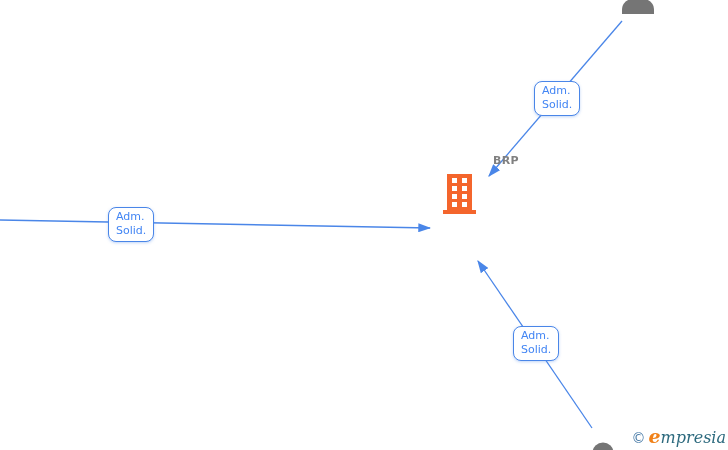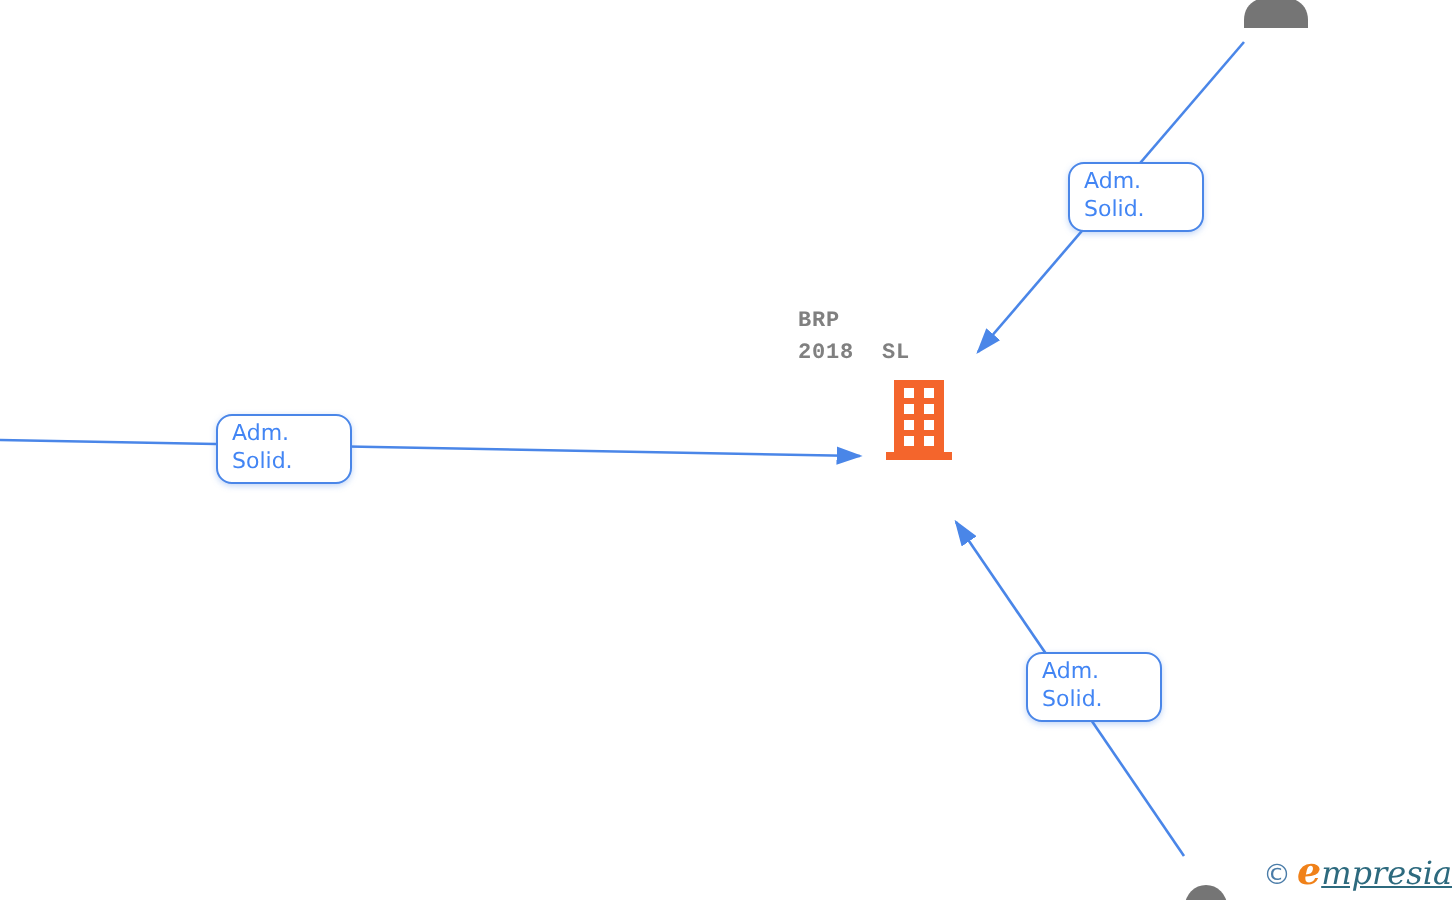--- a/index.html
+++ b/index.html
@@ -11,37 +11,36 @@
     font-family:"DejaVu Sans","Liberation Sans",sans-serif;
   }
   .edges-layer{position:absolute;left:0;top:0;width:728px;height:450px;}
   .edge-line{stroke:#4a86e8;stroke-width:1.3;fill:none;}
   .arrow-head{fill:#4a86e8;}
   .person{fill:#757575;}
 
   .edge-label{
     position:absolute;
     box-sizing:border-box;
-    width:68px;height:35px;
+    width:46px;height:35px;
     background:#ffffff;
     border:1.5px solid #4a86e8;
     border-radius:8px;
     box-shadow:0 1px 3px rgba(74,134,232,0.35);
     color:#4285f4;
     font-size:11px;
     line-height:14px;
     padding:2px 0 0 7px;
   }
 
   .company-node{
     position:absolute;
     left:399px;top:153px;
     width:120px;
-    text-align:left;
-    font-family:Liberation Mono, monospace;
+    text-align:right;
   }
   .company-name{
     color:#808080;
     font-size:11px;
     font-weight:bold;
     line-height:16px;
     letter-spacing:0.4px;
   }
   .company-name .pre{white-space:pre;}
   .building-svg{display:block;margin:5px auto 0 auto;}
@@ -50,21 +49,21 @@
     position:absolute;
     right:2px;bottom:2px;
     font-family:"DejaVu Serif","Liberation Serif",serif;
     font-style:italic;
     font-size:16px;
     line-height:20px;
     white-space:nowrap;
   }
   .wm-copy{color:#4a7ca8;font-family:"DejaVu Sans","Liberation Sans",sans-serif;font-style:normal;font-size:14px;margin-right:3px;}
   .wm-e{color:#f08119;font-size:19px;font-weight:bold;}
-  .wm-rest{color:#2d6a7e;text-decoration:underline;}
+  .wm-rest{color:#2d6a7e;}
 </style>
 </head>
 <body>
 
 <div class="canvas">
 
   <svg class="edges-layer" width="728" height="450" viewBox="0 0 728 450">
     <defs>
       <marker id="arrow" viewBox="0 0 10 7" refX="9" refY="3.5" markerWidth="10" markerHeight="7" orient="auto-start-reverse">
         <path class="arrow-head" d="M0,0 L10,3.5 L0,7 Z"></path>
@@ -90,21 +89,20 @@
   </div>
 
   <div class="edge-label" style="left:513px;top:326px;">
     <div>Adm.</div>
     <div>Solid.</div>
   </div>
 
   <div class="company-node">
     <div class="company-name">
       <div>BRP</div>
-      <div class="pre">2018  SL</div>
     </div>
     <svg class="building-svg" width="33" height="40" viewBox="0 0 33 40">
       <rect x="0" y="36" width="33" height="4" fill="#f4652c"></rect>
       <rect x="4" y="0" width="25" height="36" fill="#f4652c"></rect>
       <rect x="9" y="4" width="5" height="5" fill="#ffffff"></rect>
       <rect x="19" y="4" width="5" height="5" fill="#ffffff"></rect>
       <rect x="9" y="12" width="5" height="5" fill="#ffffff"></rect>
       <rect x="19" y="12" width="5" height="5" fill="#ffffff"></rect>
       <rect x="9" y="20" width="5" height="5" fill="#ffffff"></rect>
       <rect x="19" y="20" width="5" height="5" fill="#ffffff"></rect>

